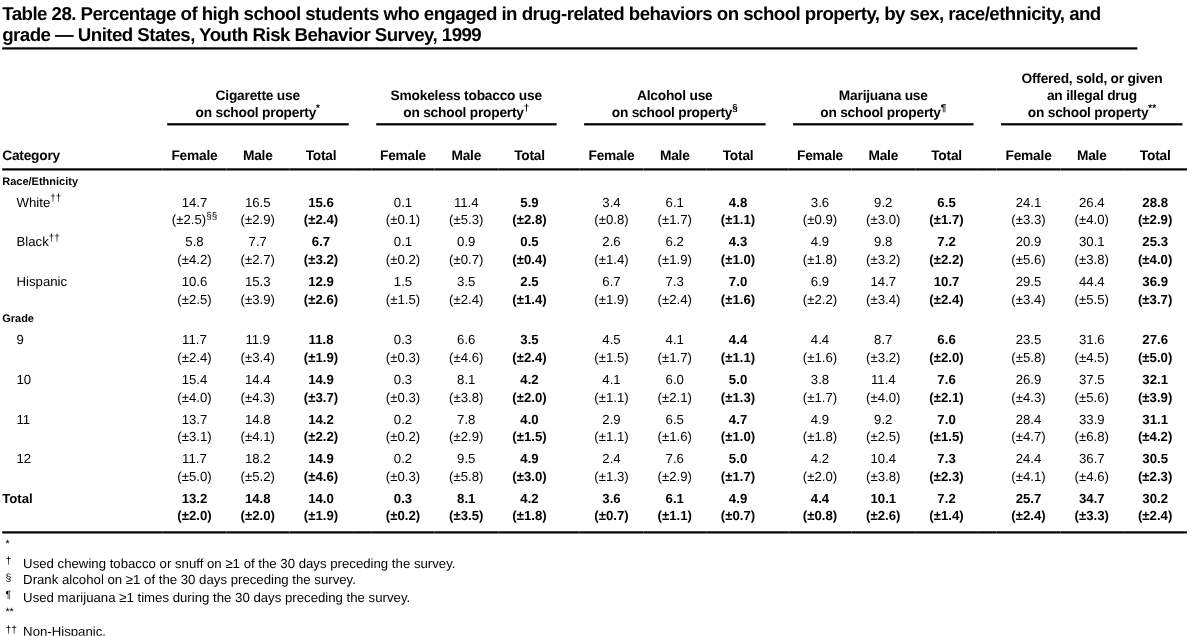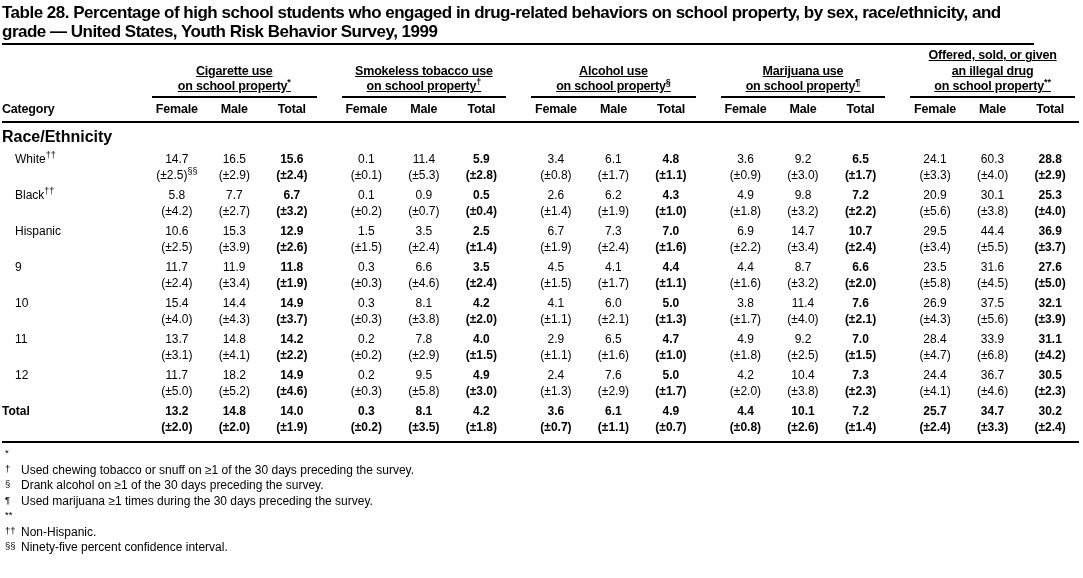--- a/index.html
+++ b/index.html
@@ -18,26 +18,26 @@
     letter-spacing: -0.5px;
   }
 
   table { border-collapse: collapse; table-layout: fixed; width: 1077px; margin-top: 3px; }
   col.c-cat { width: 146px; }
   col.c-num { width: 57.5px; }
   col.c-sp  { width: 17px; }
 
   thead th { font-weight: 700; font-size: 12.5px; padding: 0; vertical-align: bottom; letter-spacing: -0.2px; }
   th.group { text-align: center; }
-  .group-inner { border-bottom: 2px solid #000; padding-bottom: 2px; margin: 0 4px; line-height: 1.22; text-decoration: underline; }
+  .group-inner { border-bottom: 2px solid #000; padding-bottom: 2px; margin: 16px 4px; line-height: 1.22; }
   tr.sub-row th { border-bottom: 2.5px solid #000; padding: 4px 0 5px 0; text-align: center; }
   tr.sub-row th.cat-label { text-align: left; margin-top: 48px; }
 
   tbody td { font-size: 12px; }
-  tr.section-row td { font-weight: 700; font-size: 16px; padding: 5px 0 1px 0; }
+  tr.section-row td { font-weight: 700; font-size: 10px; padding: 5px 0 1px 0; }
   td.row-label { text-align: left; vertical-align: top; padding: 5px 0 0 0; white-space: nowrap; }
   td.row-label.indent { padding-left: 13px; }
   td.num { text-align: center; vertical-align: top; padding: 5px 0 0 0; }
   .val, .ci { line-height: 15.5px; }
   td.num.tot .val, td.num.tot .ci { font-weight: 700; }
   tr.total-row td, tr.total-row .val, tr.total-row .ci { font-weight: 700; }
   tr.total-row td { border-bottom: 2.5px solid #000; padding-bottom: 6px; }
 
   sup { font-size: 9px; line-height: 0; letter-spacing: 0; }
 
@@ -196,21 +196,21 @@
           <td class="num tot">
             <div class="val">6.5</div>
             <div class="ci">(±1.7)</div>
           </td>
           <td class="spacer"></td>
           <td class="num">
             <div class="val">24.1</div>
             <div class="ci">(±3.3)</div>
           </td>
           <td class="num">
-            <div class="val">60.3</div>
+            <div class="val">26.4</div>
             <div class="ci">(±4.0)</div>
           </td>
           <td class="num tot">
             <div class="val">28.8</div>
             <div class="ci">(±2.9)</div>
           </td>
         </tr>
         <tr class="data-row">
           <td class="row-label indent">
             <div class="val">Black<sup>††</sup></div>
@@ -341,20 +341,23 @@
             <div class="ci">(±3.4)</div>
           </td>
           <td class="num">
             <div class="val">44.4</div>
             <div class="ci">(±5.5)</div>
           </td>
           <td class="num tot">
             <div class="val">36.9</div>
             <div class="ci">(±3.7)</div>
           </td>
+        </tr>
+        <tr class="section-row">
+          <td colspan="20">Grade</td>
         </tr>
         <tr class="data-row">
           <td class="row-label indent">
             <div class="val">9</div>
           </td>
           <td class="num">
             <div class="val">11.7</div>
             <div class="ci">(±2.4)</div>
           </td>
           <td class="num">

